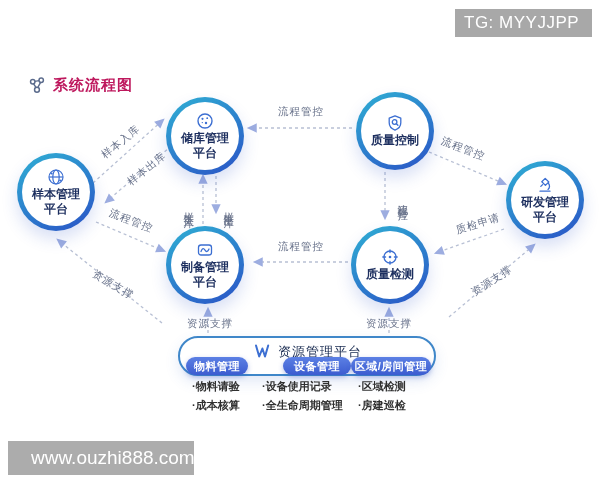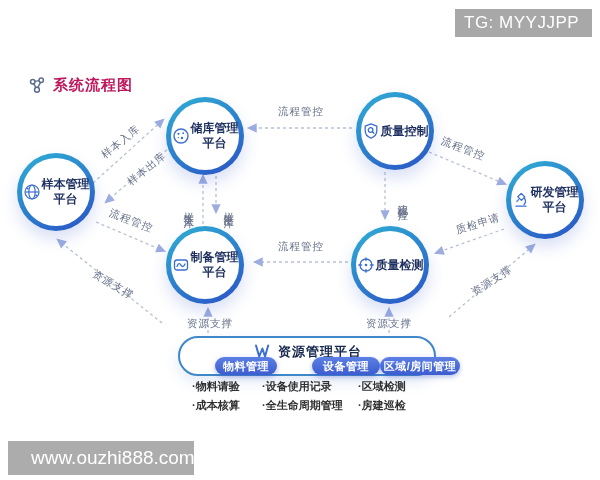--- a/index.html
+++ b/index.html
@@ -16,40 +16,40 @@
   .title-row .ttl{font-size:15px;font-weight:bold;color:#be185d;letter-spacing:1px;}
 
   
   .edges{position:absolute;left:0;top:0;}
 
   
   .node{position:absolute;width:78px;height:78px;border-radius:50%;
         background:linear-gradient(150deg,#2fb0d4,#2a52c6);padding:5px;
         box-sizing:border-box;box-shadow:0 8px 16px rgba(42,82,198,.18);cursor:pointer;}
   .node-inner{width:100%;height:100%;border-radius:50%;background:#fff;display:flex;
-              flex-direction:row;align-items:center;justify-content:center;gap:1px;}
+              flex-direction:column;align-items:center;justify-content:center;gap:1px;}
   .nlabel{font-size:12px;font-weight:bold;color:#1d2f5f;text-align:center;
           line-height:1.25;white-space:pre-line;}
 
   
   .elab{position:absolute;font-size:10.5px;color:#667089;letter-spacing:1px;
         white-space:nowrap;transform-origin:center;}
   .vlab{position:absolute;font-size:10.5px;color:#667089;writing-mode:vertical-rl;
         text-orientation:upright;letter-spacing:2px;line-height:1;transform-origin:center;}
 
   
   .res-box{position:absolute;left:178px;top:336px;width:258px;height:40px;background:#fff;
            border:2px solid #3f87c9;border-radius:21px;box-sizing:border-box;
            box-shadow:0 6px 14px rgba(60,110,200,.15);display:flex;align-items:flex-start;
            justify-content:center;gap:6px;padding-top:5px;}
-  .res-title{font-size:13px;font-weight:bold;color:#17294f;letter-spacing:1px;}
+  .res-title{font-size:13px;font-weight:normal;color:#17294f;letter-spacing:1px;}
   .pill{position:absolute;height:18px;border-radius:9px;
         background:linear-gradient(180deg,#5c80e4,#3c5cd0);color:#fff;font-size:11px;
         font-weight:bold;display:flex;align-items:center;justify-content:center;
-        box-shadow:0 2px 5px rgba(50,80,190,.35);cursor:pointer;letter-spacing:.5px;margin-left:29px;}
+        box-shadow:0 2px 5px rgba(50,80,190,.35);cursor:pointer;letter-spacing:.5px;}
   .bcol{position:absolute;font-size:11px;font-weight:600;color:#303030;line-height:19px;}
   .bcol div{white-space:nowrap;}
 
   
   .watermark{position:absolute;left:8px;top:441px;width:186px;height:34px;background:#acacac;
              color:#fff;font-size:19px;display:flex;align-items:center;padding-left:23px;
              box-sizing:border-box;}
 </style>
 </head>
 <body>

